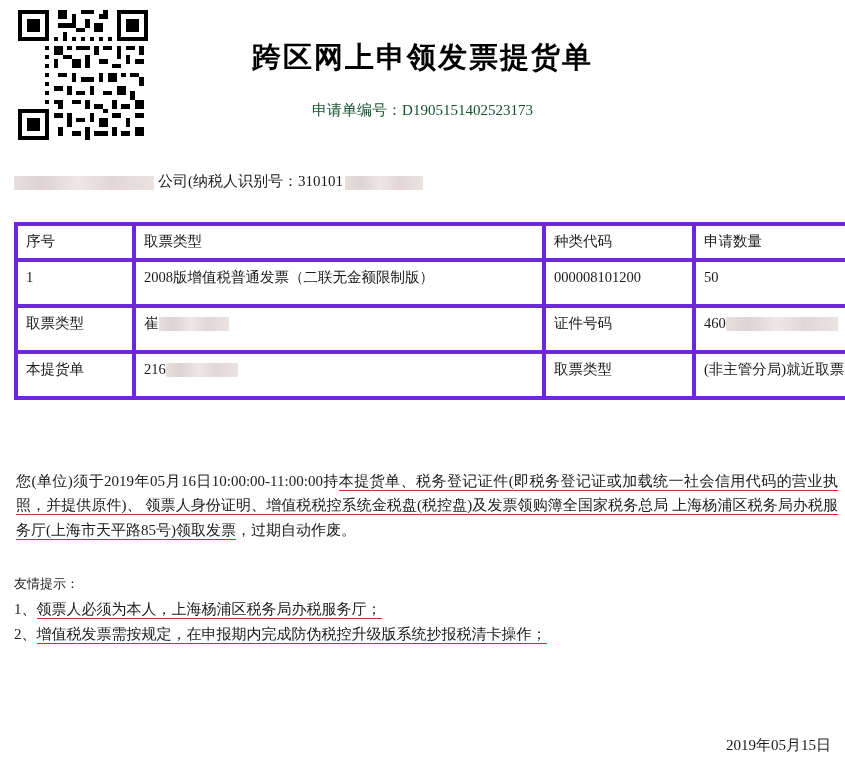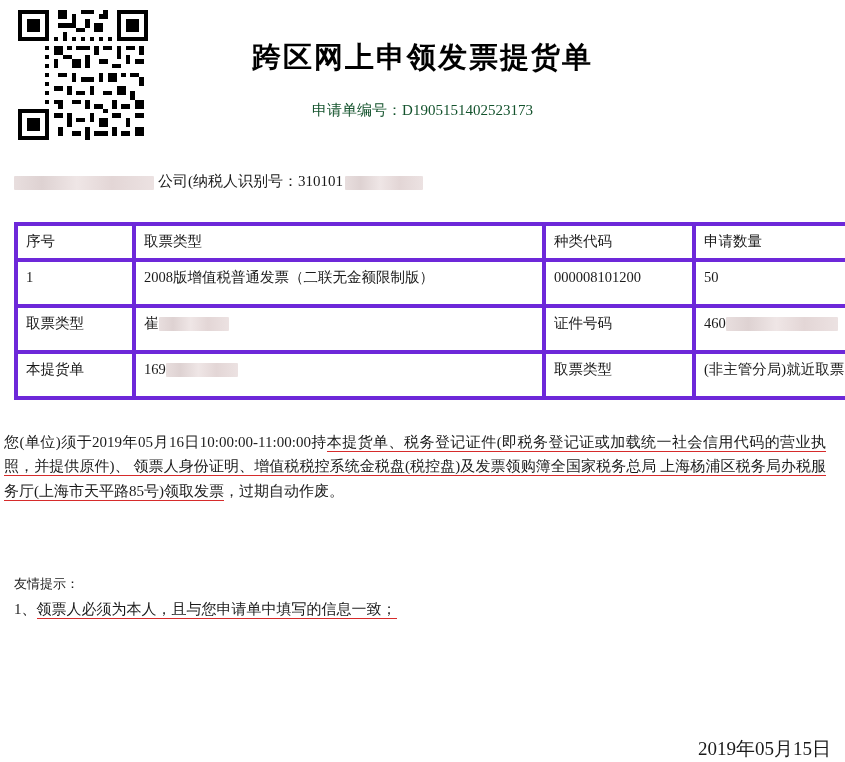--- a/index.html
+++ b/index.html
@@ -111,25 +111,26 @@
   .col-c { width: 130px; }
   .col-d { width: 200px; }
   .r-h { height: 28px; }
   .r-1 { height: 46px; }
   .r-2 { height: 46px; }
   .r-3 { height: 46px; }
 
   
   .para {
     position: absolute;
-    left: 4px;
+    left: 16px;
     width: 822px;
     font-size: 15px;
     line-height: 1.62;
     text-align: justify;
+    margin-top: 39px;
   }
   .p-main { top: 430px; }
   .u-red {
     border-bottom: 1.5px solid #d62b2b;
     padding-bottom: 1px;
   }
 
   .tips-title { position: absolute; left: 14px; top: 575px; font-size: 13px; }
   .tip { position: absolute; left: 14px; font-size: 15px; white-space: nowrap; }
   .tip-1 { top: 600px; }
@@ -140,21 +141,21 @@
   .signature {
     position: absolute;
     right: 14px;
     top: 690px;
     font-size: 15px;
   }
   .date-line {
     position: absolute;
     right: 14px;
     top: 736px;
-    font-size: 19px;
+    font-size: 15px;
   }
 </style>
 </head>
 <body>
 
 <div class="page">
 
   <div class="qr-wrap">
     <svg width="130" height="130" viewBox="0 0 29 29" shape-rendering="crispEdges" role="img" aria-label="qr">
       <rect width="29" height="29" fill="#ffffff"></rect>
@@ -292,33 +293,36 @@
         <span>崔</span><span class="redact r3"></span>
       </td>
       <td>证件号码</td>
       <td>
         <span>460</span><span class="redact r5"></span>
       </td>
     </tr>
     <tr class="r-3">
       <td>本提货单</td>
       <td>
-        <span>169</span><span class="redact r4"></span>
+        <span>216</span><span class="redact r4"></span>
       </td>
       <td>取票类型</td>
       <td>(非主管分局)就近取票</td>
     </tr>
   </tbody>
     </table>
 
   <div class="para p-main">
     <span>您(单位)须于2019年05月16日10:00:00-11:00:00持</span><span class="u-red">本提货单、税务登记证件(即税务登记证或加载统一社会信用代码的营业执照，并提供原件)、  领票人身份证明、增值税税控系统金税盘(税控盘)及发票领购簿</span><span class="u-red">全国家税务总局  上海杨浦区税务局办税服务厅(上海市天平路85号)领取发票</span><span>，过期自动作废。</span>
   </div>
 
   <div class="tips-title">友情提示：</div>
 
   <div class="tip tip-1">
-    <span class="num">1、</span><span class="u-red">领票人必须为本人，且与您申请单中填写的信息一致；</span>
+    <span class="num">1、</span><span class="u-red">领票人必须为本人，上海杨浦区税务局办税服务厅；</span>
+  </div>
+  <div class="tip tip-2">
+    <span class="num">2、</span><span class="u-red">增值税发票需按规定，在申报期内完成防伪税控升级版系统抄报税清卡操作；</span>
   </div>
 
   <div class="date-line">2019年05月15日</div>
 
 </div>
 
 </body></html>

